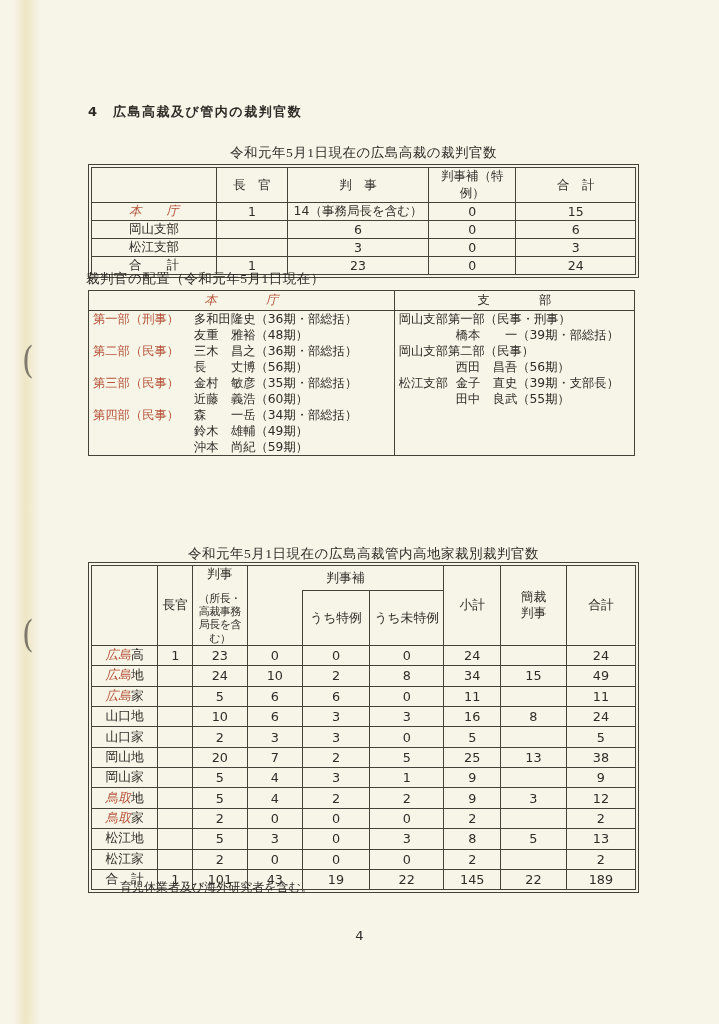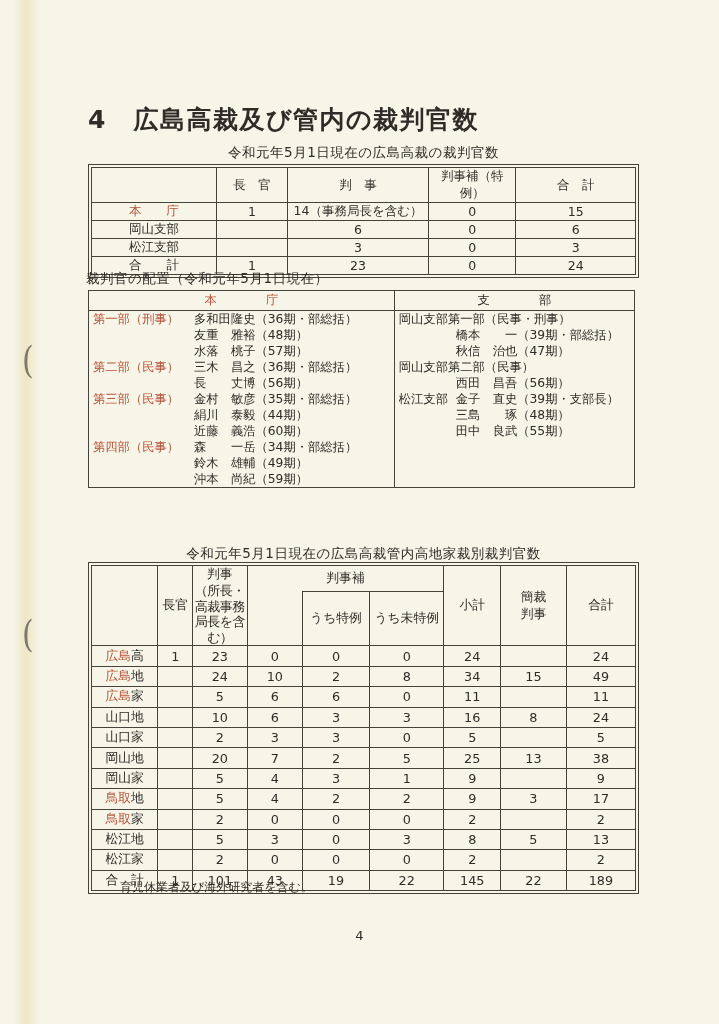--- a/index.html
+++ b/index.html
@@ -12,50 +12,50 @@
     font-family:"DejaVu Sans", sans-serif;
   }
   .abs { position:absolute; }
   
   .strip { position:absolute; left:14px; top:0; width:26px; height:1024px;
     background:linear-gradient(90deg, rgba(232,220,168,0) 0%, rgba(229,216,160,.5) 45%, rgba(232,220,168,0) 100%); }
   .bmark { position:absolute; left:22px; font-size:30px; color:#7d796c;
     font-family:"DejaVu Serif", serif; transform:scaleY(1.25); }
   .b1 { top:342px; } .b2 { top:616px; }
   
-  .heading { left:88px; top:103px; font-size:25px; font-weight:700; letter-spacing:1.5px; }
-  .tbl-title { font-size:13.5px; letter-spacing:.5px; }
+  .heading { left:88px; top:103px; font-size:13px; font-weight:700; letter-spacing:1.5px; }
+  .tbl-title { font-size:13.5px; letter-spacing:.5px;font-family:Liberation Serif, serif; }
   .t1-title { left:88px; top:144px; width:551px; text-align:center; }
   .t2-title { left:86px; top:270px; }
   .t3-title { left:88px; top:545px; width:551px; text-align:center; }
   
   .dwrap { border:1.5px solid var(--line); padding:2px; background:transparent; }
   .t1-wrap { left:88px; top:164px; width:551px; }
   .t3-wrap { left:88px; top:562px; width:551px; }
   table { border-collapse:collapse; width:100%; table-layout:fixed; }
   th,td { border:1px solid var(--line); font-weight:normal; text-align:center; overflow:hidden; }
-  .red { color:var(--accent); }
+  .red { color:var(--accent);font-style:italic; }
   
   .t1 { font-size:12.5px; }
   .t1 thead th { height:20px; }
   .t1 tbody td { height:17.5px; }
   
   .t2 { left:88px; top:290px; width:547px; position:absolute; font-size:12.3px; border:1.4px solid var(--line); }
   .t2 thead th { height:20px; }
   .t2 tbody td { height:16px; line-height:16px; text-align:left; padding:0 0 0 4px;
     white-space:nowrap; border-top-style:none; border-bottom-style:none; }
   .t2 .part { display:inline-block; width:101px; color:var(--accent); vertical-align:top; }
   .t2 .branch { display:inline-block; min-width:57px; vertical-align:top; }
   .t2 .nm { display:inline-block; vertical-align:top; }
   
   .t3 { font-size:12.8px; }
   .t3 thead tr.ra th { height:20px; }
   .t3 thead tr.rb th { height:43px; }
   .t3 tbody td { height:20.4px; }
-  .t3 .note { font-size:13px; line-height:1.2; letter-spacing:-.5px; padding:0 1px; }
+  .t3 .note { font-size:11px; line-height:1.2; letter-spacing:-.5px; padding:0 1px;margin-top:9px; }
   .t3 .noline { border-top-style:hidden; }
   .t3 .w2 { width:2.3em; margin:0 auto; line-height:1.3; }
   .t3 td.lbl, .t1 td.lbl { text-align:center; }
   
   .footnote { left:88px; top:879px; font-size:12px;margin-left:32px; }
   .pageno { left:0; top:928px; width:719px; text-align:center; font-size:13px; }
 </style>
 </head>
 <body>
 
@@ -133,38 +133,30 @@
     <tbody id="t2-body">
         <tr>
           <td><span class="part">第一部（刑事）</span><span class="nm">多和田隆史（36期・部総括）</span></td>
           <td><span class="branch">岡山支部第一部（民事・刑事）</span><span class="nm"></span></td>
         </tr>
         <tr>
           <td><span class="part"></span><span class="nm">友重　雅裕（48期）</span></td>
           <td><span class="branch"></span><span class="nm">橋本　　一（39期・部総括）</span></td>
         </tr>
         <tr>
-          <td><span class="part"></span><span class="nm">水落　桃子（57期）</span></td>
-          <td><span class="branch"></span><span class="nm">秋信　治也（47期）</span></td>
-        </tr>
-        <tr>
           <td><span class="part">第二部（民事）</span><span class="nm">三木　昌之（36期・部総括）</span></td>
           <td><span class="branch">岡山支部第二部（民事）</span><span class="nm"></span></td>
         </tr>
         <tr>
           <td><span class="part"></span><span class="nm">長　　丈博（56期）</span></td>
           <td><span class="branch"></span><span class="nm">西田　昌吾（56期）</span></td>
         </tr>
         <tr>
           <td><span class="part">第三部（民事）</span><span class="nm">金村　敏彦（35期・部総括）</span></td>
           <td><span class="branch">松江支部</span><span class="nm">金子　直史（39期・支部長）</span></td>
-        </tr>
-        <tr>
-          <td><span class="part"></span><span class="nm">絹川　泰毅（44期）</span></td>
-          <td><span class="branch"></span><span class="nm">三島　　琢（48期）</span></td>
         </tr>
         <tr>
           <td><span class="part"></span><span class="nm">近藤　義浩（60期）</span></td>
           <td><span class="branch"></span><span class="nm">田中　良武（55期）</span></td>
         </tr>
         <tr>
           <td><span class="part">第四部（民事）</span><span class="nm">森　　一岳（34期・部総括）</span></td>
           <td><span class="branch"></span><span class="nm"></span></td>
         </tr>
         <tr>
@@ -293,21 +285,21 @@
           </tr>
           <tr>
             <td class="lbl"><span class="red">鳥取</span><span>地</span></td>
             <td></td>
             <td>5</td>
             <td>4</td>
             <td>2</td>
             <td>2</td>
             <td>9</td>
             <td>3</td>
-            <td>17</td>
+            <td>12</td>
           </tr>
           <tr>
             <td class="lbl"><span class="red">鳥取</span><span>家</span></td>
             <td></td>
             <td>2</td>
             <td>0</td>
             <td>0</td>
             <td>0</td>
             <td>2</td>
             <td></td>

